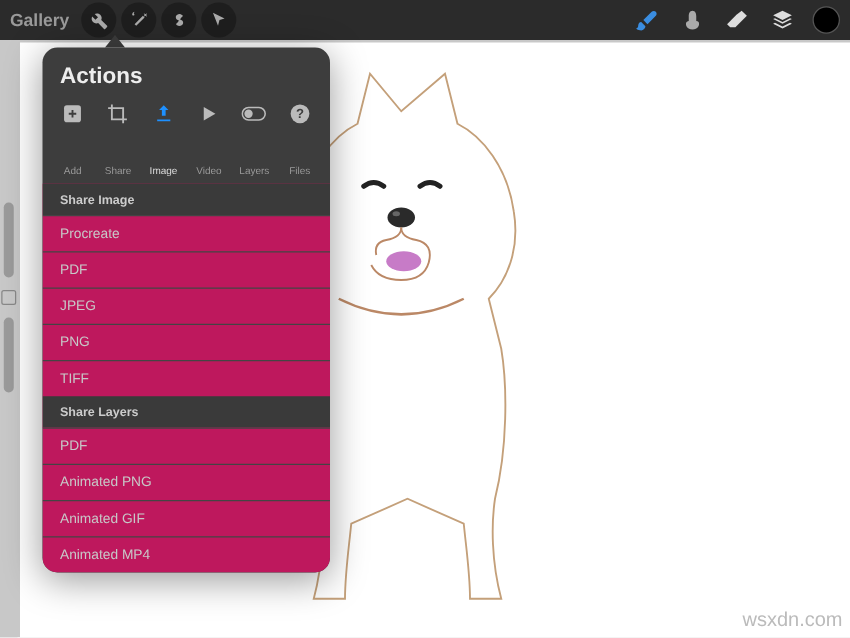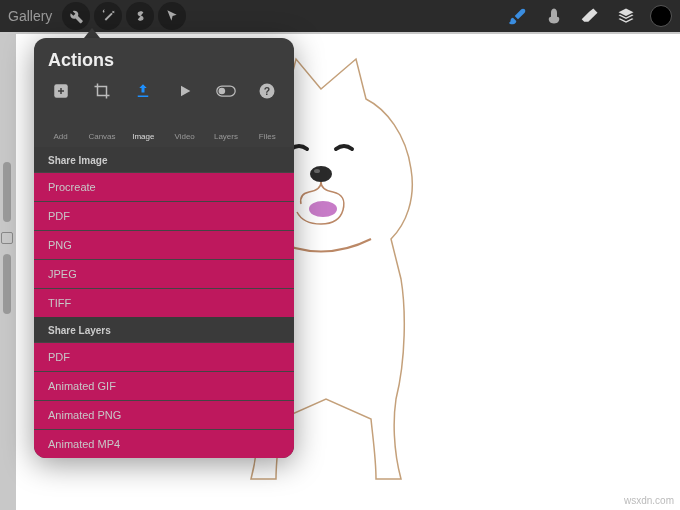--- a/index.html
+++ b/index.html
@@ -11,20 +11,21 @@
     overflow: hidden;
   }
   .toolbar {
     height: 32px;
     background: #2b2b2b;
     display: flex;
     align-items: center;
     padding: 0 8px;
     gap: 4px;
     position: relative;
+    font-weight: bold;
   }
   .gallery-label {
     color: #9a9a9a;
     font-size: 14px;
     margin-right: 6px;
   }
   .tool-btn {
     width: 28px; height: 28px;
     border-radius: 50%;
     background: #1e1e1e;
@@ -80,21 +81,21 @@
     border-radius: 2px;
   }
   .dog {
     position: absolute;
     left: 155px; top: 10px;
     width: 300px; height: 470px;
   }
   .actions-panel {
     position: absolute;
     left: 34px; top: 38px;
-    width: 260px;
+    width: 230px;
     background: #3d3d3d;
     border-radius: 12px;
     box-shadow: 0 6px 30px rgba(0,0,0,0.4);
     overflow: hidden;
     display: flex;
     flex-direction: column;
     max-height: 466px;
   }
   .panel-arrow {
     position: absolute;
@@ -150,21 +151,21 @@
   .list-item {
     font-size: 11px;
     color: #c8c8c8;
     padding: 8px 14px;
     border-top: 1px solid #444;
     cursor: pointer;
   }
   .watermark {
     position: absolute;
     right: 6px; bottom: 4px;
-    font-size: 10px;
+    font-size: 16px;
     color: #bbb;
     font-family: Arial, sans-serif;
     margin-top: 24px;
   }
 </style>
 </head>
 <body>
 
 <div class="toolbar">
   <span class="gallery-label">Gallery</span>
@@ -251,21 +252,21 @@
           </svg>
         </span>
       <span class="tab-label">Add</span>
     </div>
     <div class="tab">
       <span class="tab-icon">
           <svg width="18" height="18" viewBox="0 0 24 24">
             <path d="M6 2v16h16M2 6h16v16" stroke="currentColor" stroke-width="2" fill="none"></path>
           </svg>
         </span>
-      <span class="tab-label">Canvas</span>
+      <span class="tab-label">Share</span>
     </div>
     <div class="tab active">
       <span class="tab-icon">
           <svg width="18" height="18" viewBox="0 0 24 24">
             <path fill="currentColor" d="M12 3l-5 5h3v6h4V8h3l-5-5zM5 18v2h14v-2H5z"></path>
           </svg>
         </span>
       <span class="tab-label">Image</span>
     </div>
     <div class="tab">
@@ -292,24 +293,24 @@
             <text x="12" y="17" text-anchor="middle" fill="#3d3d3d" font-size="14" font-weight="bold">?</text>
           </svg>
         </span>
       <span class="tab-label">Files</span>
     </div>
   </div>
   <div class="list">
     <div class="section-header">Share Image</div>
     <div class="list-item">Procreate</div>
     <div class="list-item">PDF</div>
+    <div class="list-item">JPEG</div>
     <div class="list-item">PNG</div>
-    <div class="list-item">JPEG</div>
     <div class="list-item">TIFF</div>
     <div class="section-header">Share Layers</div>
     <div class="list-item">PDF</div>
+    <div class="list-item">Animated PNG</div>
     <div class="list-item">Animated GIF</div>
-    <div class="list-item">Animated PNG</div>
     <div class="list-item">Animated MP4</div>
   </div>
 </div>
 
 <div class="watermark">wsxdn.com</div>
 
 </body></html>

